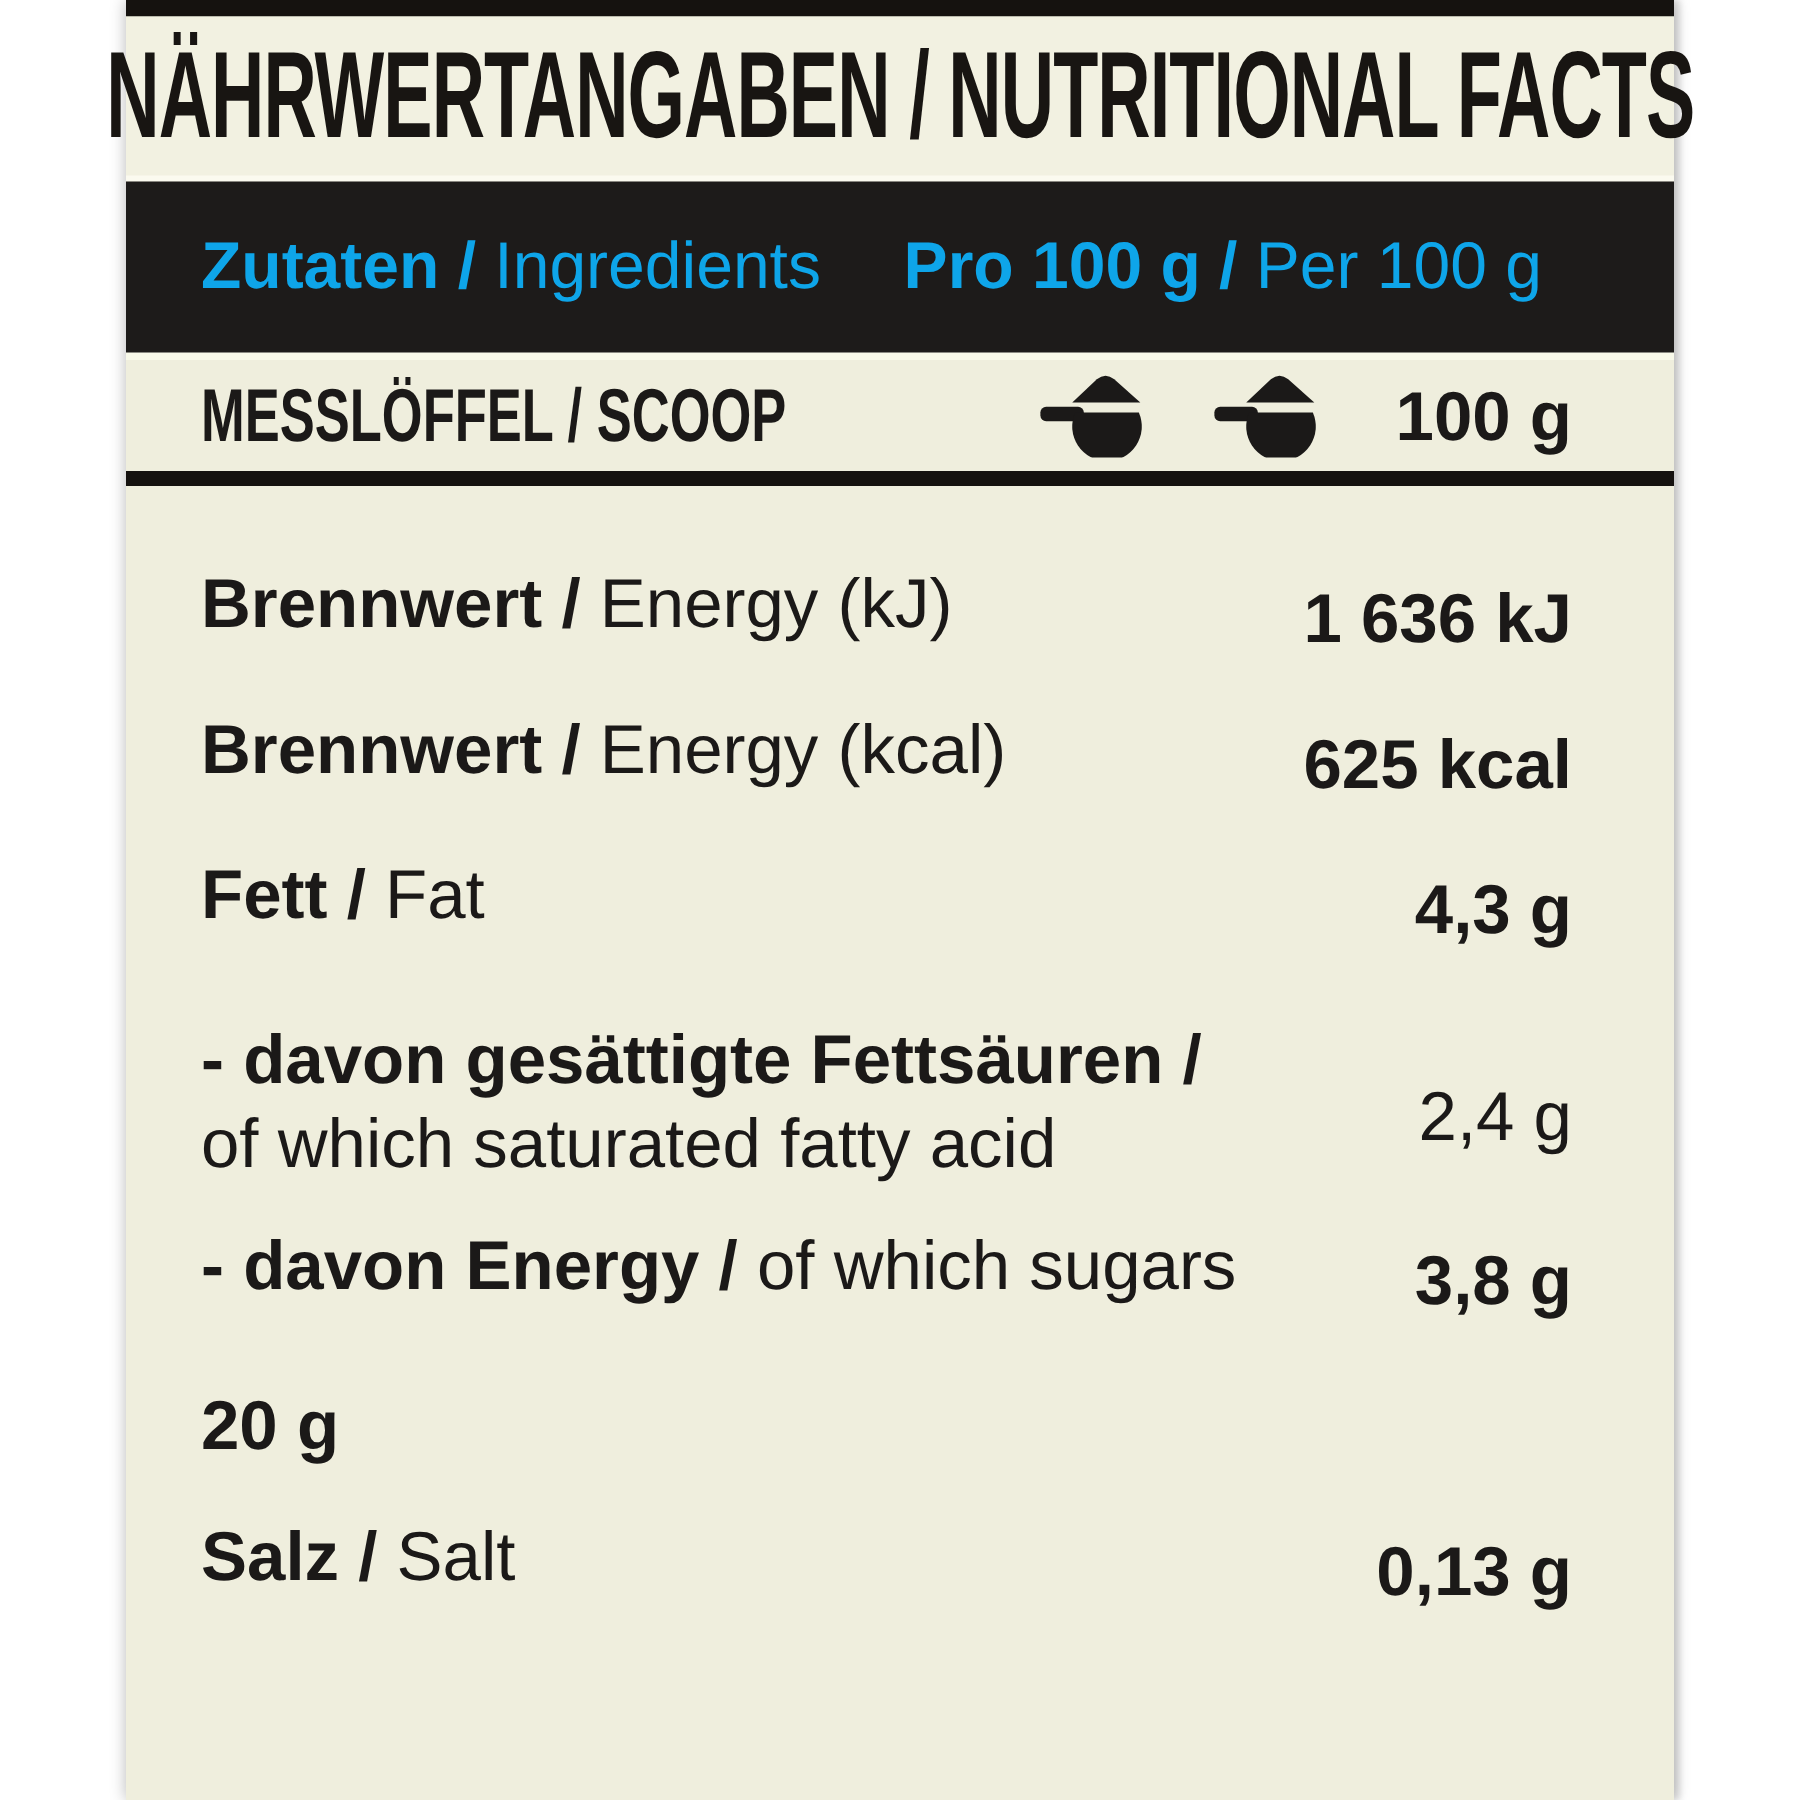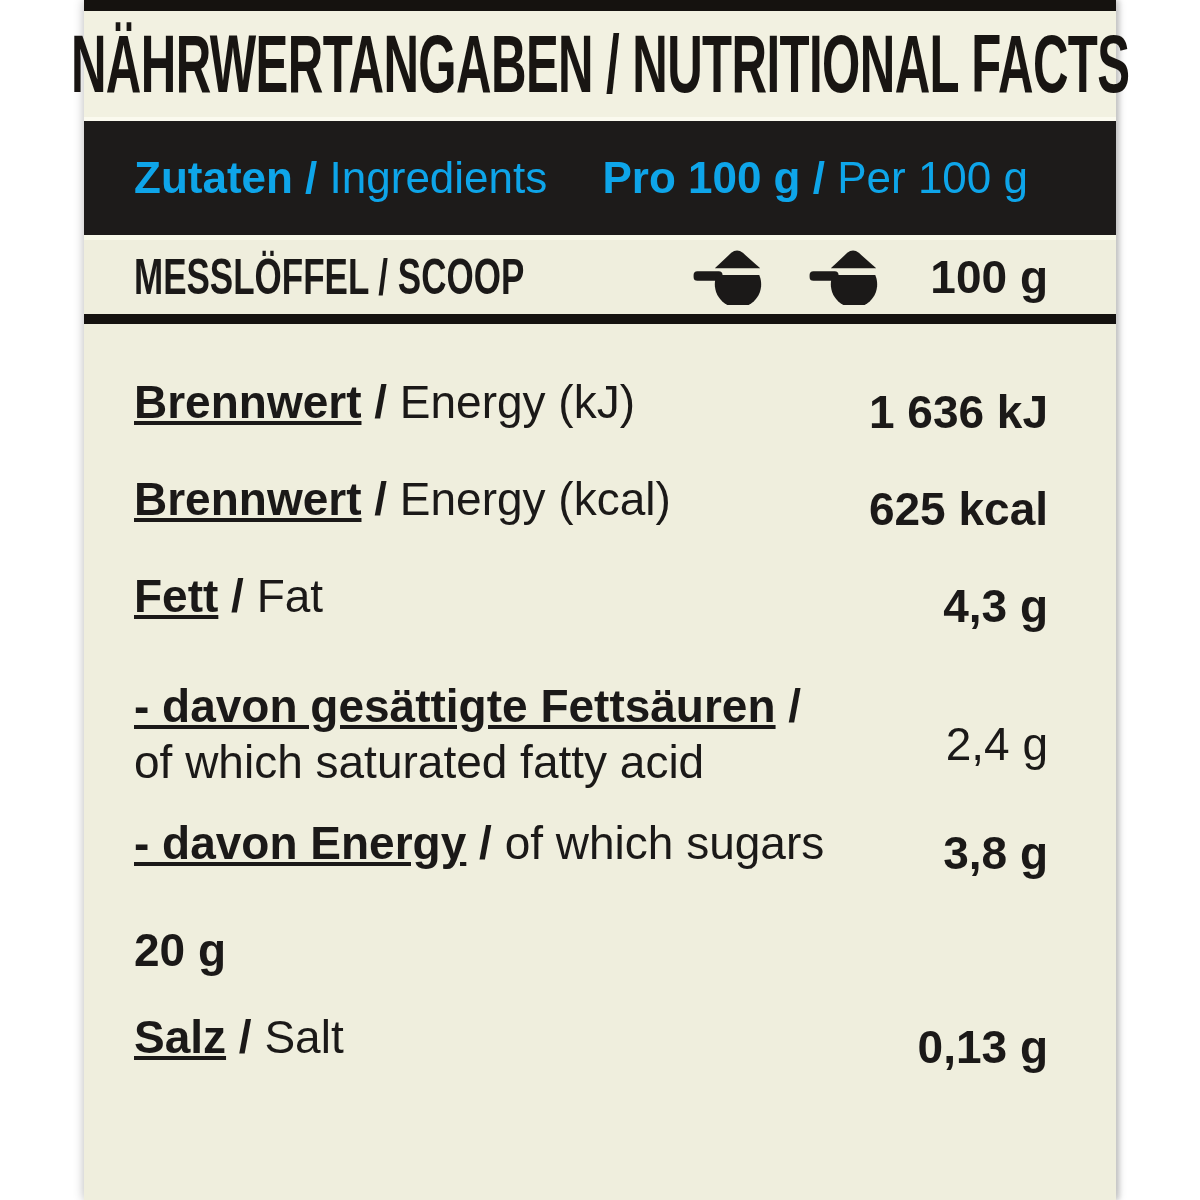--- a/index.html
+++ b/index.html
@@ -58,21 +58,21 @@
   .scoop-svg { width:92px; height:56px; display:block; }
   .mid-rule { height:10px; background:#15120f; }
   .rows { padding:30px 68px 0 50px; }
   .row {
     display:flex; justify-content:space-between; align-items:center;
     height:97px;
     font-size:46px;
     line-height:1.05;
   }
   .row .label { white-space:nowrap; }
-  .row .de { font-weight:700;text-decoration:underline; }
+  .row .de { font-weight:700; }
   .row .en { font-weight:400; }
   .row .value { font-weight:700; white-space:nowrap;margin-top:20px; }
   .row .value.value-regular { font-weight:400; }
   .row.double { height:150px; align-items:center; }
   .row.double .label, .row.double .value { padding-top:28px; }
   .row.double .label { white-space:normal; }
   .row.double .line2 { margin-top:8px; }
 </style>
 </head>
 <body>

